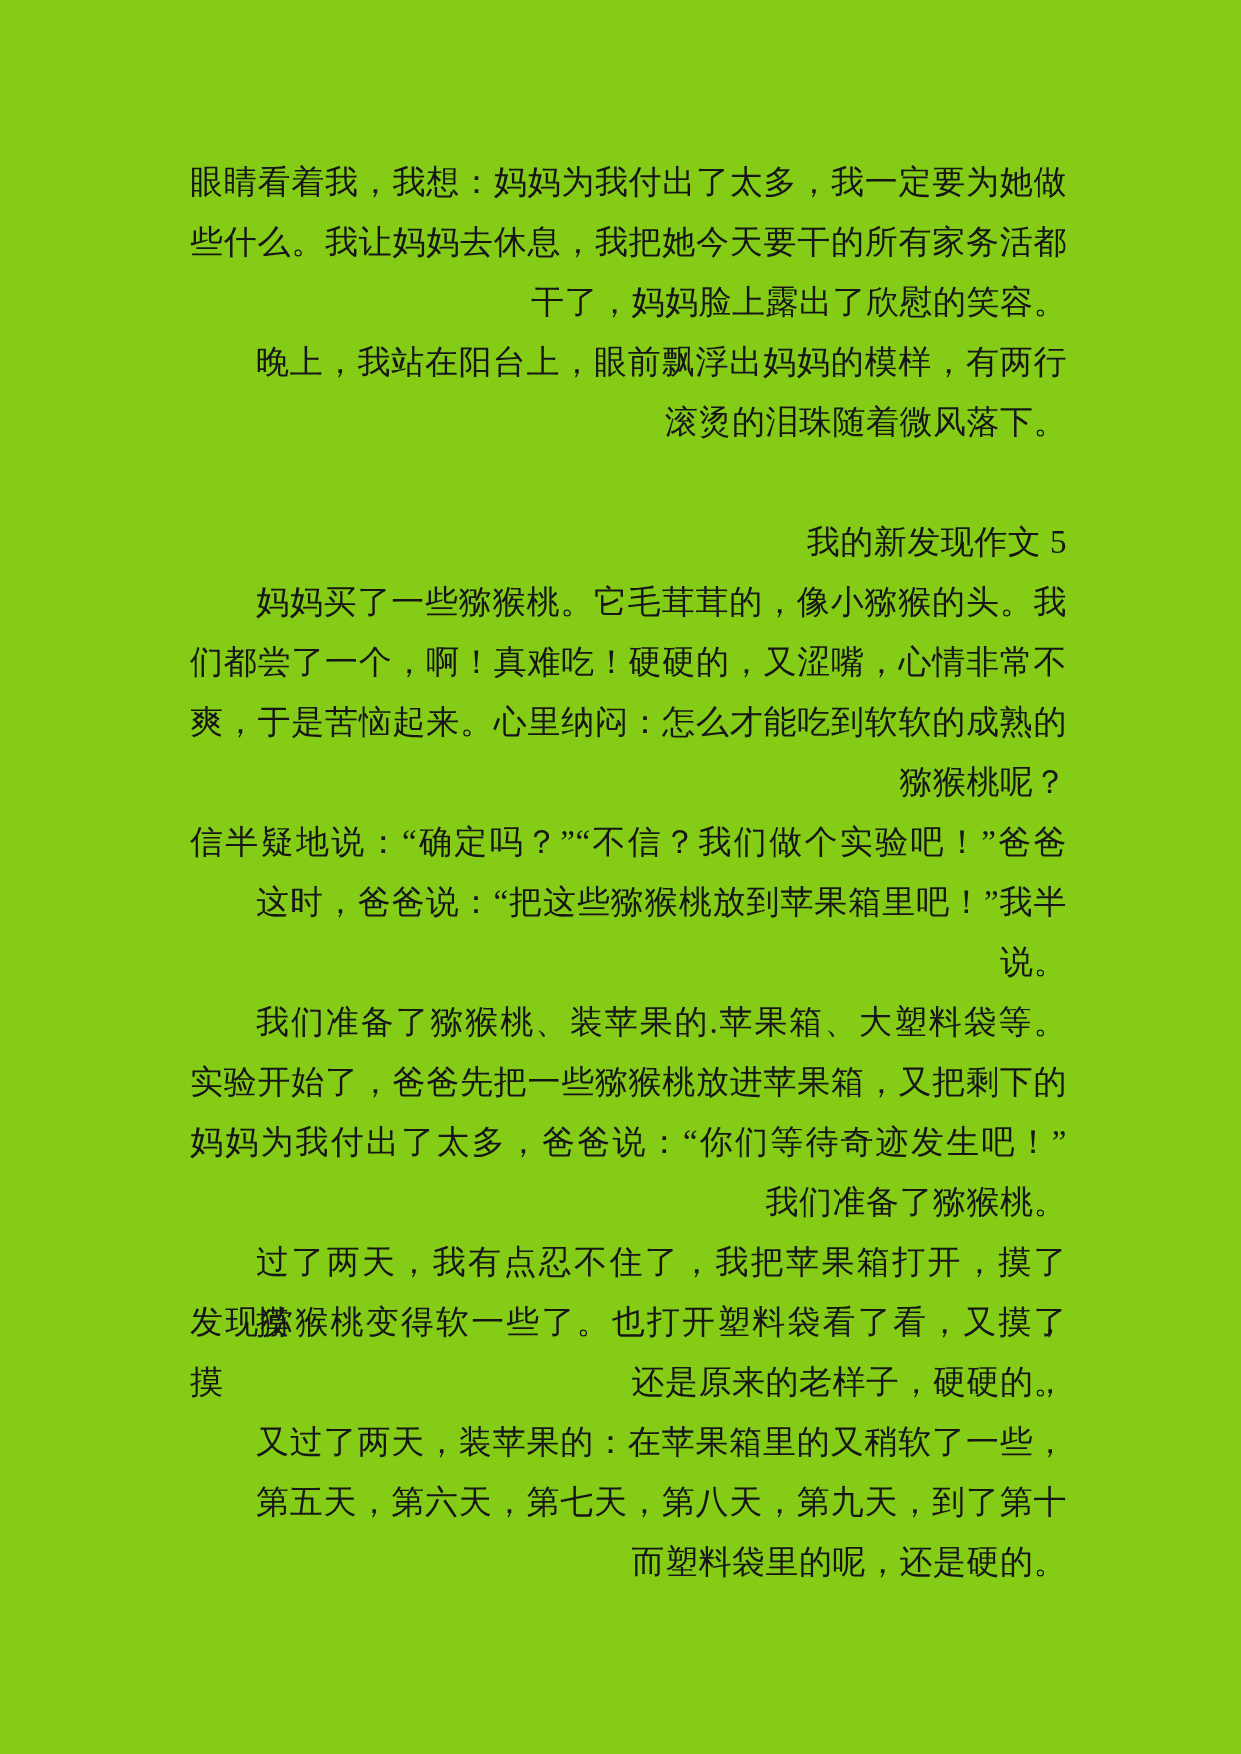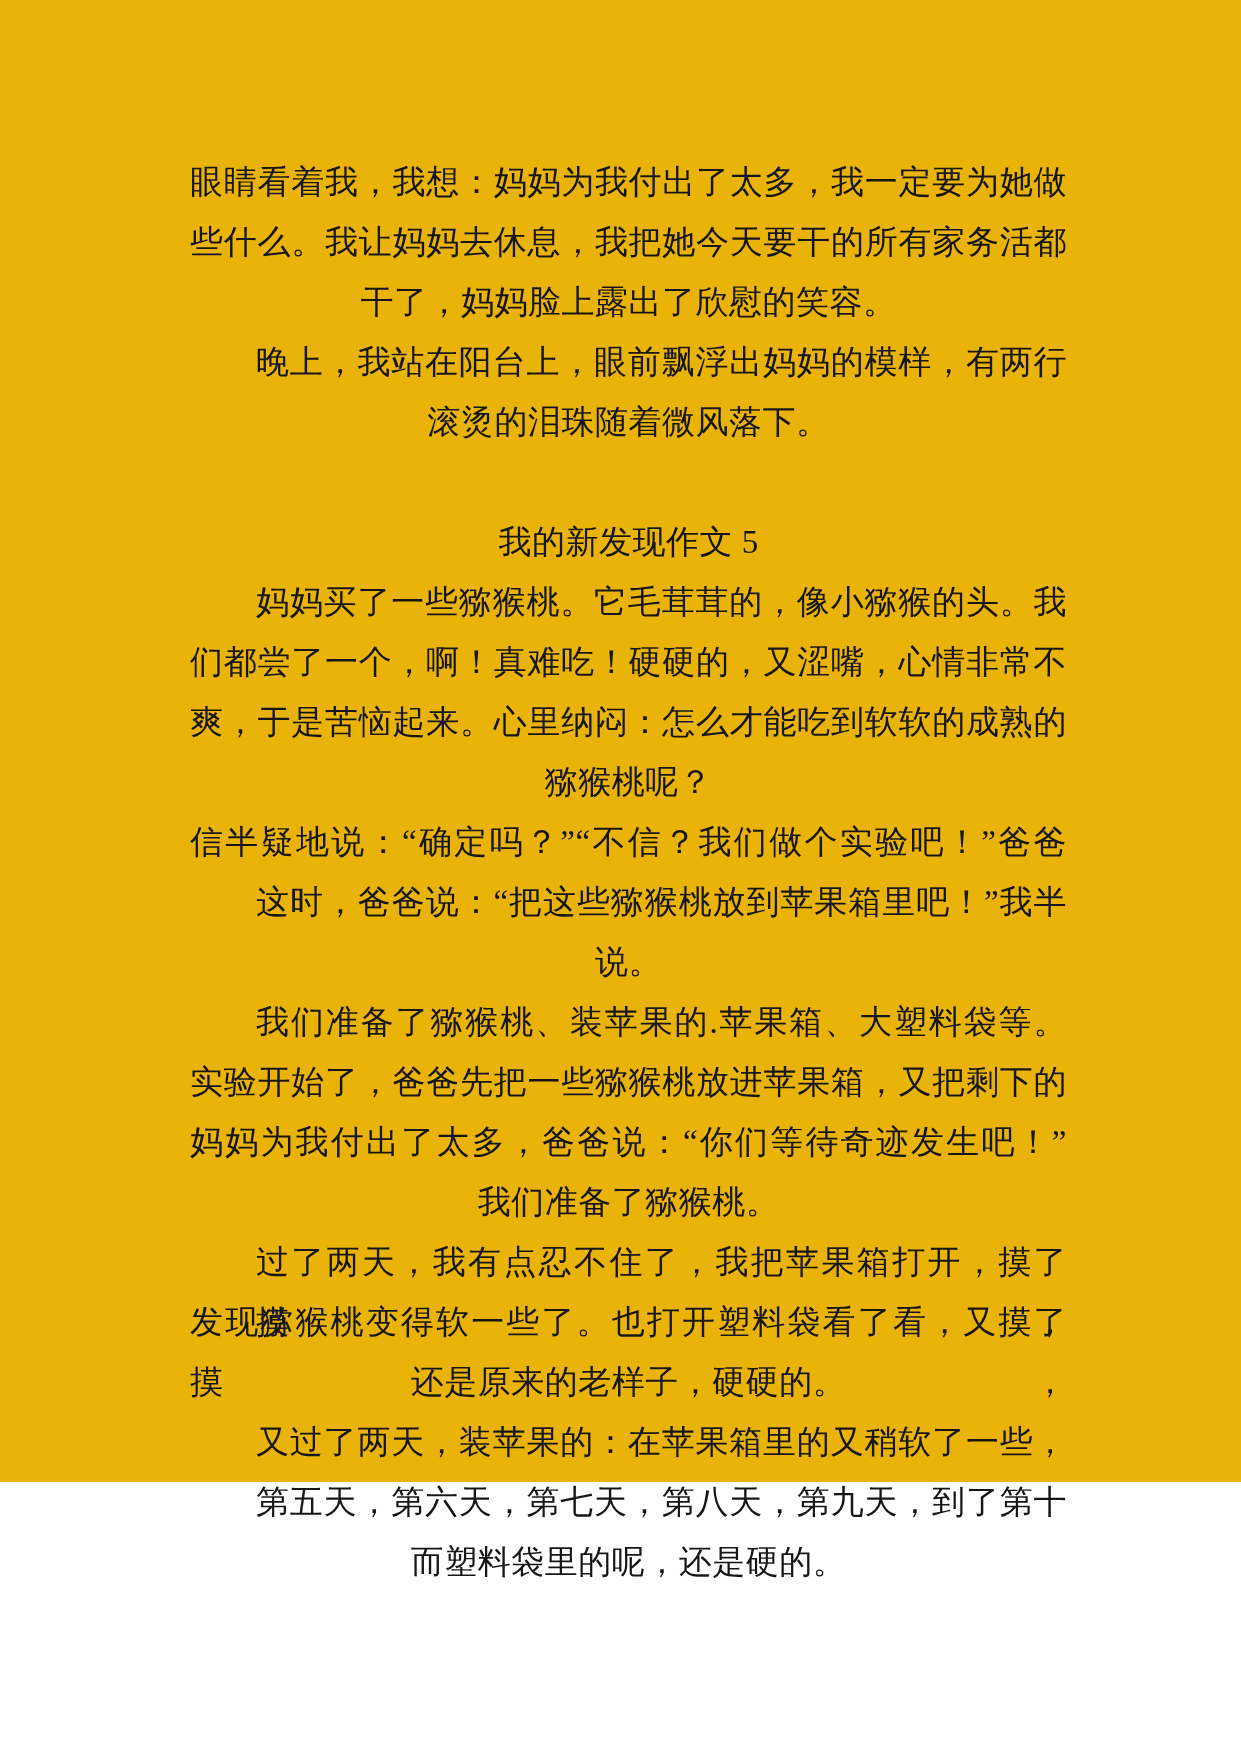--- a/index.html
+++ b/index.html
@@ -12,56 +12,56 @@
     height: 1754px;
     position: relative;
     overflow: hidden;
     font-family: "Liberation Serif", "DejaVu Serif", serif;
   }
   .page {
     position: absolute;
     left: 0;
     top: 0;
     width: 1241px;
-    height: 1482px;
-    background: #eab308;
+    height: 1754px;
+    background: #84cc16;
   }
   .content {
     position: absolute;
     left: 190px;
     top: 152px;
     width: 877px;
     color: #161616;
   }
   .line {
     height: 60px;
     line-height: 60px;
     font-size: 33px;
     font-weight: 400;
     white-space: nowrap;
     overflow: visible;
-    text-align: center;
+    text-align: right;
     letter-spacing: 0.5px;
   }
   
   .line.fill {
     white-space: normal;
     text-align: justify;
     text-align-last: justify;
     text-justify: inter-ideograph;
   }
   
   .line.indent {
     padding-left: 66px;
   }
   .line.blank {
     height: 60px;
   }
   .line.heading {
-    text-align: center;
+    text-align: right;
   }
 </style>
 </head>
 <body>
 
 <div class="page">
   <div class="content">
       <div class="line fill">眼睛看着我，我想：妈妈为我付出了太多，我一定要为她做</div>
       <div class="line fill">些什么。我让妈妈去休息，我把她今天要干的所有家务活都</div>
       <div class="line">干了，妈妈脸上露出了欣慰的笑容。</div>

